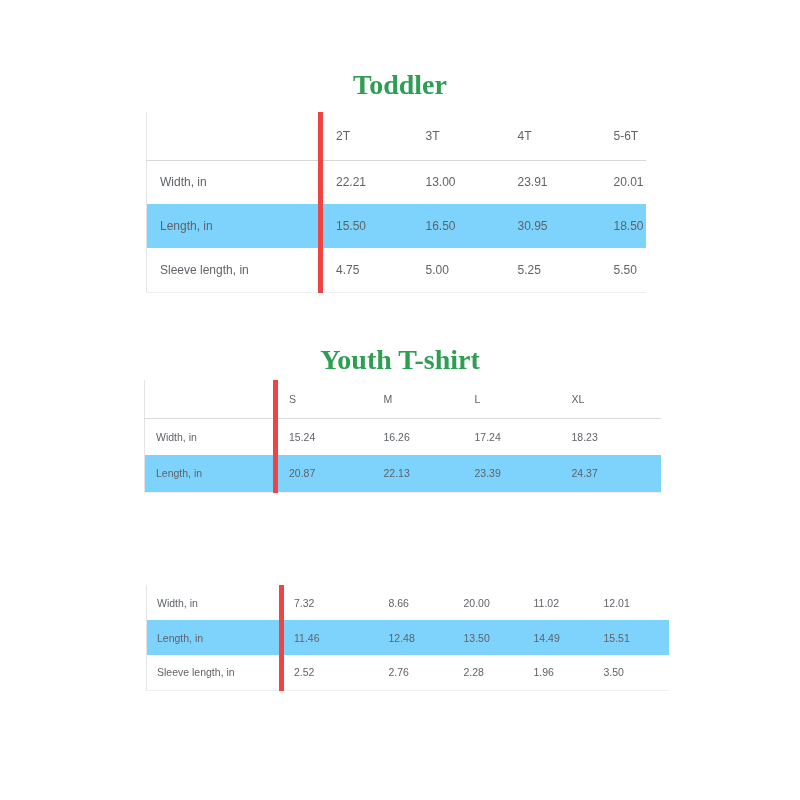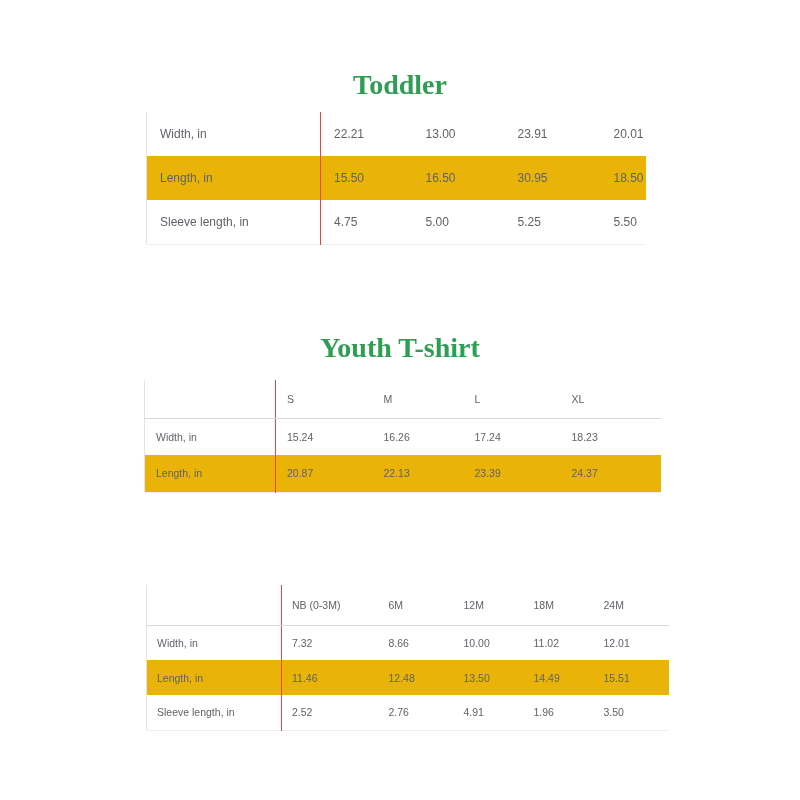--- a/index.html
+++ b/index.html
@@ -6,54 +6,61 @@
   #page{position:relative;width:800px;height:800px;background:#ffffff;overflow:hidden;
         font-family:"Liberation Sans",sans-serif;padding-left:44px;}
   .chart-title{position:absolute;left:0;width:800px;text-align:center;margin:0;
         font-family:"Liberation Serif","DejaVu Serif",serif;font-weight:bold;
         font-size:28px;line-height:30px;}
   table.size-table{position:absolute;border-collapse:collapse;table-layout:fixed;
         border-left:1px solid #e4e4e4;border-bottom:1px solid #efefef;
         color:#5f6368;}
   table.size-table td,table.size-table th{font-weight:normal;text-align:left;
         vertical-align:middle;padding:0 4px 0 13px;white-space:nowrap;overflow:hidden;}
-  table.size-table td:first-child{border-right:1px solid #ef4444;}
+  table.size-table td:first-child{border-right:5px solid #ef4444;}
   table.size-table tr.head td{border-bottom:1px solid #d9d9d9;}
-  table.size-table tr.stripe{background:#eab308;}
+  table.size-table tr.stripe{background:#7dd3fc;}
   #table-toddler{left:146px;top:112px;width:499px;font-size:12px;}
   #table-toddler tr.head{height:48px;}
   #table-toddler tr.data{height:44px;}
   #table-youth{left:144px;top:380px;width:516px;font-size:10.5px;}
   #table-youth td{padding-left:11px;}
   #table-youth tr.head{height:38px;}
   #table-youth tr.data{height:37px;}
   #table-baby{left:146px;top:585px;width:522px;font-size:10.5px;}
   #table-baby td{padding-left:10px;}
   #table-baby tr.head{height:40px;}
   #table-baby tr.data{height:35px;}
   #title-toddler{top:70px;}
-  #title-youth{top:333px;}
+  #title-youth{top:345px;}
   #title-baby{top:533px;}
 </style>
 </head>
 <body>
 
 <div id="page">
 
   <h2 class="chart-title" id="title-toddler" style="color: rgb(46, 158, 83);">Toddler</h2>
 
   <table class="size-table" id="table-toddler">
     <colgroup>
       <col style="width:174px">
         <col style="width:92px">
         <col style="width:92px">
       <col style="width:96px">
         <col style="width:45px">
     </colgroup>
     <tbody>
+      <tr class="head">
+        <td></td>
+        <td>2T</td>
+        <td>3T</td>
+        <td>4T</td>
+        <td>5-6T</td>
+      </tr>
       <tr class="data">
         <td>Width, in</td>
         <td>22.21</td>
         <td>13.00</td>
         <td>23.91</td>
         <td>20.01</td>
       </tr>
       <tr class="data stripe">
         <td>Length, in</td>
         <td>15.50</td>
@@ -110,48 +117,40 @@
   <table class="size-table" id="table-baby">
     <colgroup>
       <col style="width:135px">
         <col style="width:97px">
         <col style="width:75px">
       <col style="width:70px">
         <col style="width:70px">
         <col style="width:75px">
     </colgroup>
     <tbody>
-      <tr class="head">
-        <td></td>
-        <td>NB (0-3M)</td>
-        <td>6M</td>
-        <td>12M</td>
-        <td>18M</td>
-        <td>24M</td>
-      </tr>
       <tr class="data">
         <td>Width, in</td>
         <td>7.32</td>
         <td>8.66</td>
-        <td>10.00</td>
+        <td>20.00</td>
         <td>11.02</td>
         <td>12.01</td>
       </tr>
       <tr class="data stripe">
         <td>Length, in</td>
         <td>11.46</td>
         <td>12.48</td>
         <td>13.50</td>
         <td>14.49</td>
         <td>15.51</td>
       </tr>
       <tr class="data">
         <td>Sleeve length, in</td>
         <td>2.52</td>
         <td>2.76</td>
-        <td>4.91</td>
+        <td>2.28</td>
         <td>1.96</td>
         <td>3.50</td>
       </tr>
     </tbody>
   </table>
 
 </div>
 
 </body></html>

